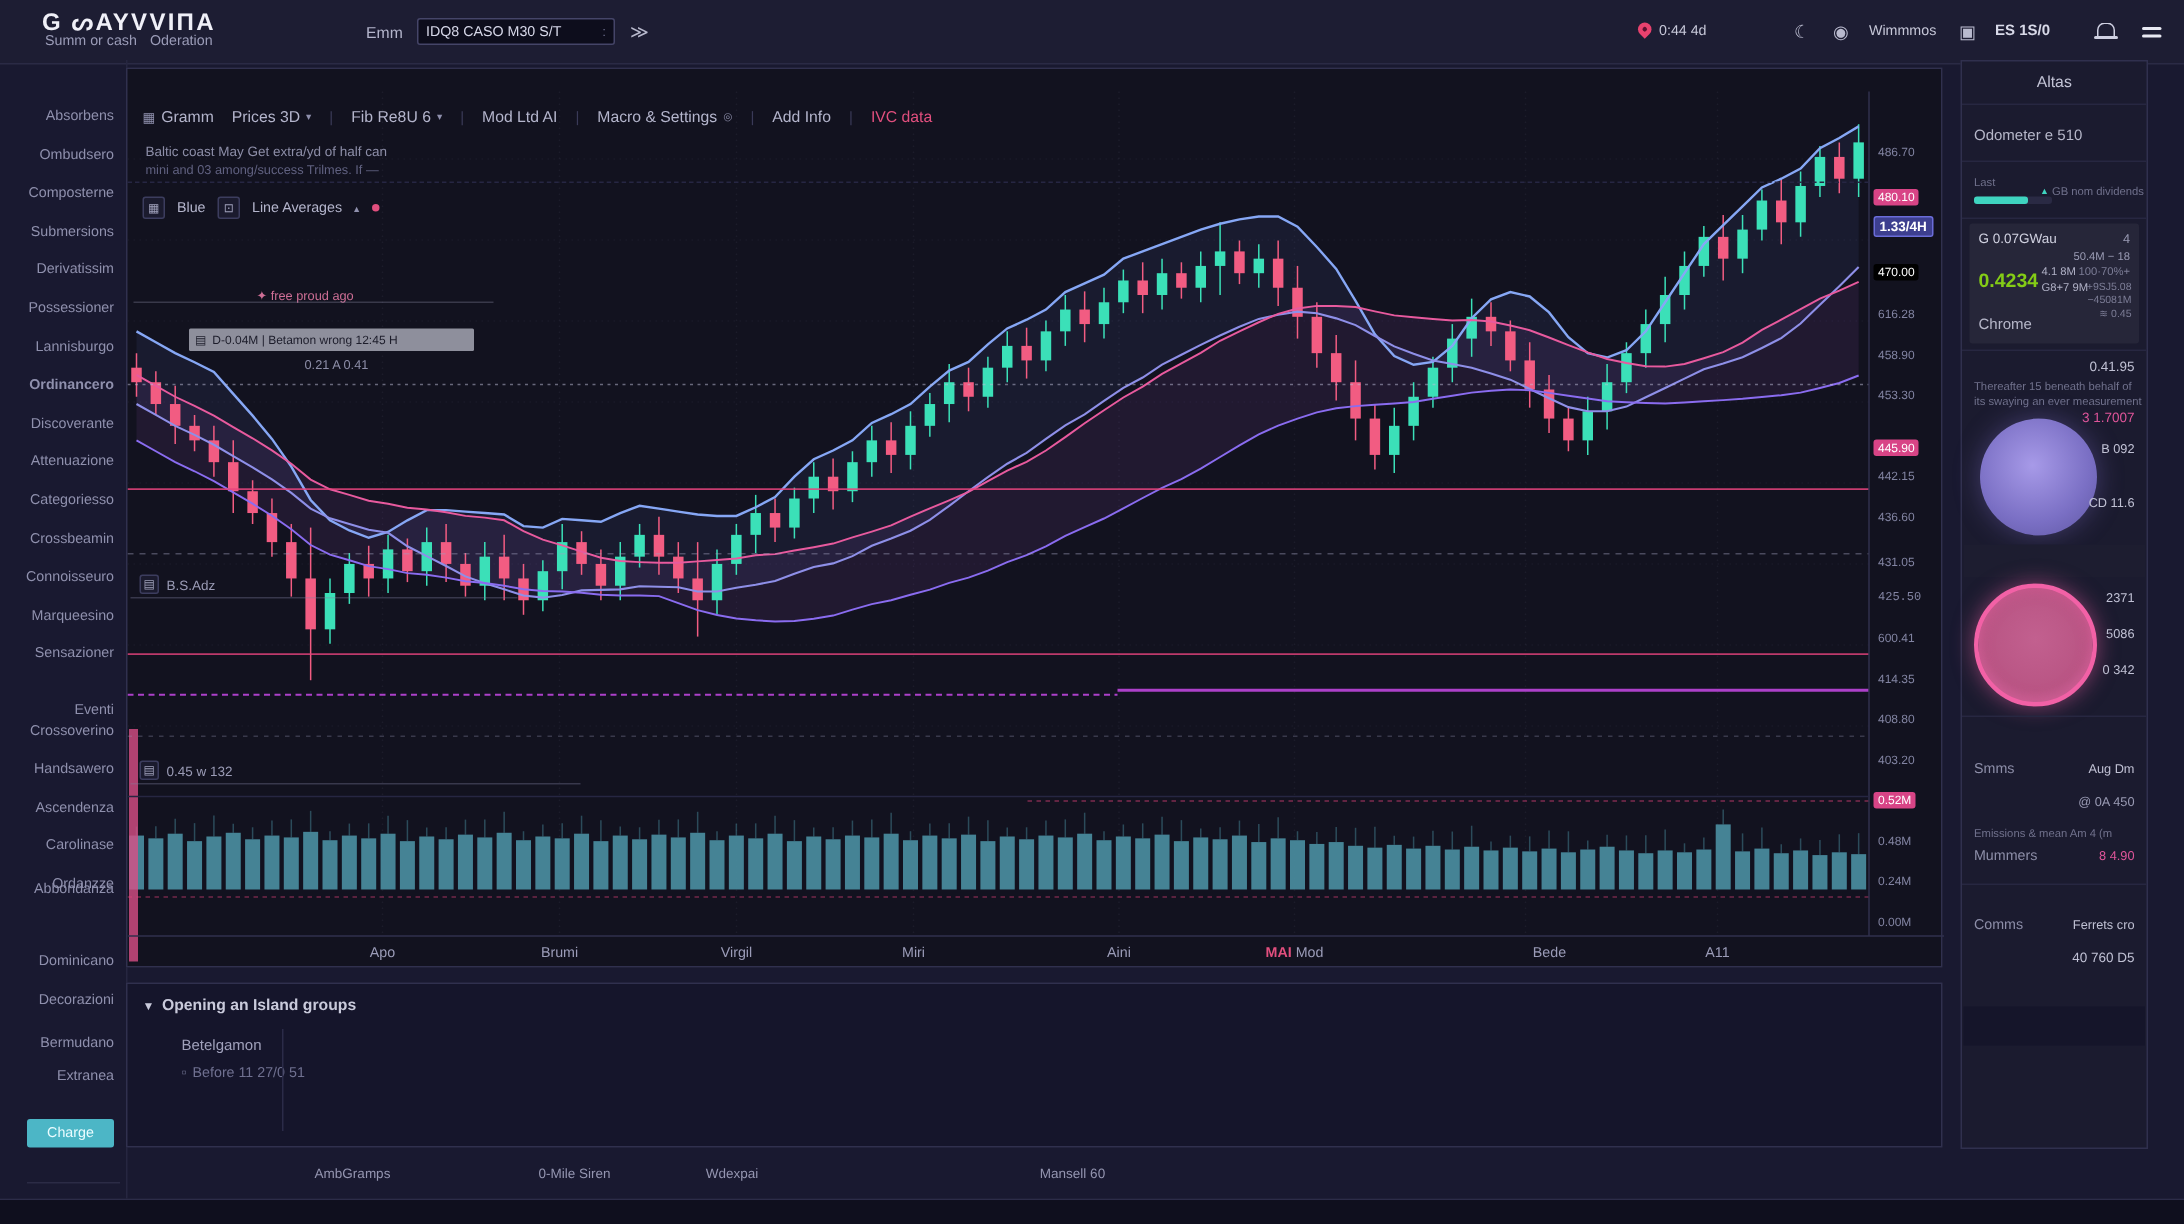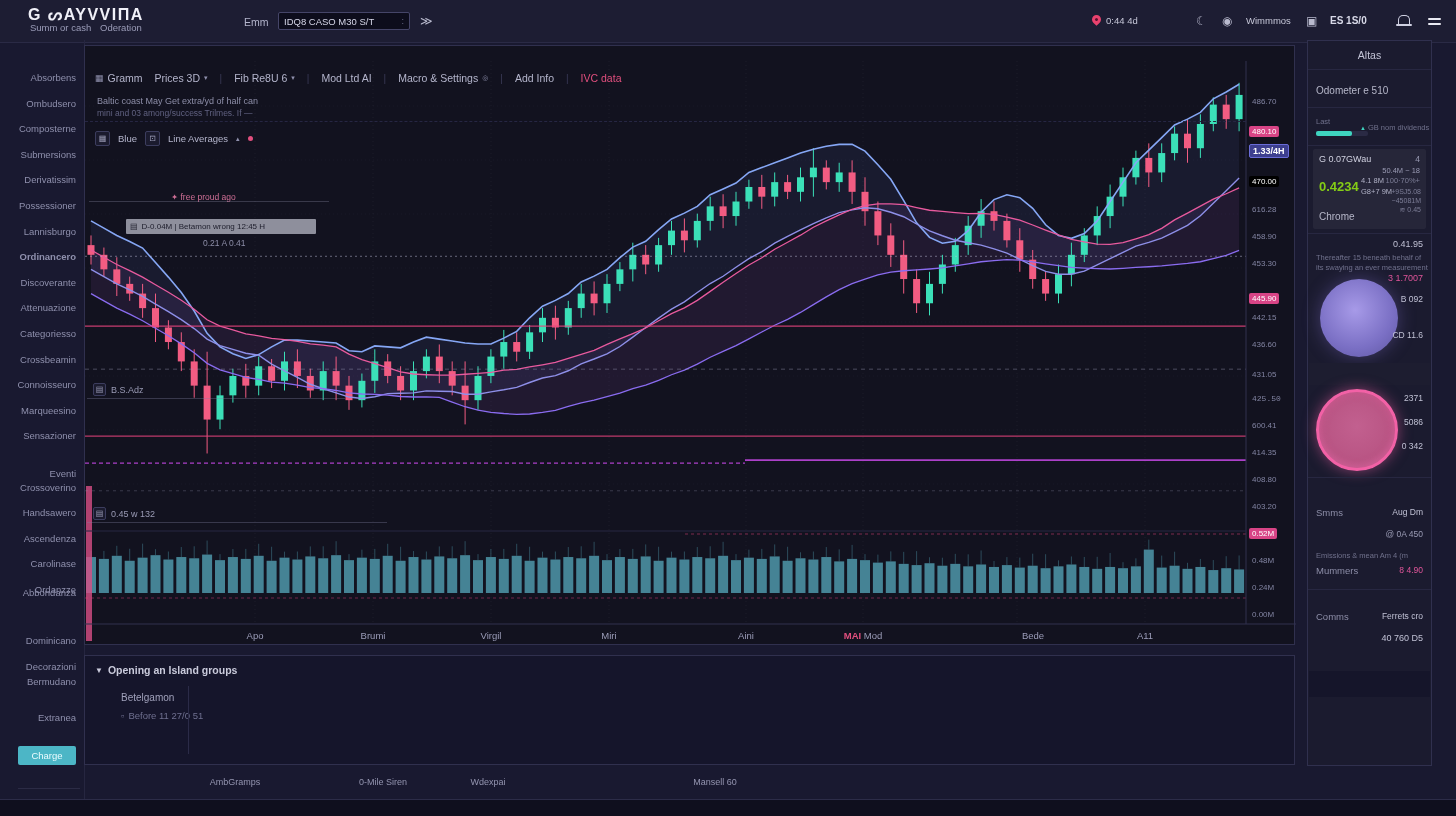--- a/index.html
+++ b/index.html
@@ -105,21 +105,21 @@
       <div class="side-item" style="top: 390.4px;">Sensazioner</div>
       <div class="side-item" style="top: 416px; margin-top: 12px;">Eventi</div>
       <div class="side-item" style="top: 441.6px;">Crossoverino</div>
       <div class="side-item" style="top: 467.2px;">Handsawero</div>
       <div class="side-item" style="top: 492.8px;">Ascendenza</div>
       <div class="side-item" style="top: 518.4px;">Carolinase</div>
       <div class="side-item" style="top: 544px;">Ordanzze</div>
       <div class="side-item" style="top: 547px;">Abbondanza</div>
       <div class="side-item" style="top: 595.2px;">Dominicano</div>
       <div class="side-item" style="top: 620.8px;">Decorazioni</div>
-      <div class="side-item" style="top: 636px; padding-left: 24px;">Bermudano</div>
+      <div class="side-item" style="top: 650px; padding-left: 24px;">Bermudano</div>
       <div class="side-item" style="top: 672px;">Extranea</div>
     </div>
   <div class="side-btn">Charge</div>
   <div class="side-foot-line"></div>
 </div>
 
 <div id="chart-panel">
   <svg id="chart-svg" width="1211" height="600" style="position:absolute;left:0;top:0">
       <line x1="170" y1="15" x2="170" y2="578" stroke="rgba(170,170,210,0.07)" stroke-dasharray="1 3"></line>
       <line x1="288" y1="15" x2="288" y2="578" stroke="rgba(170,170,210,0.07)" stroke-dasharray="1 3"></line>

